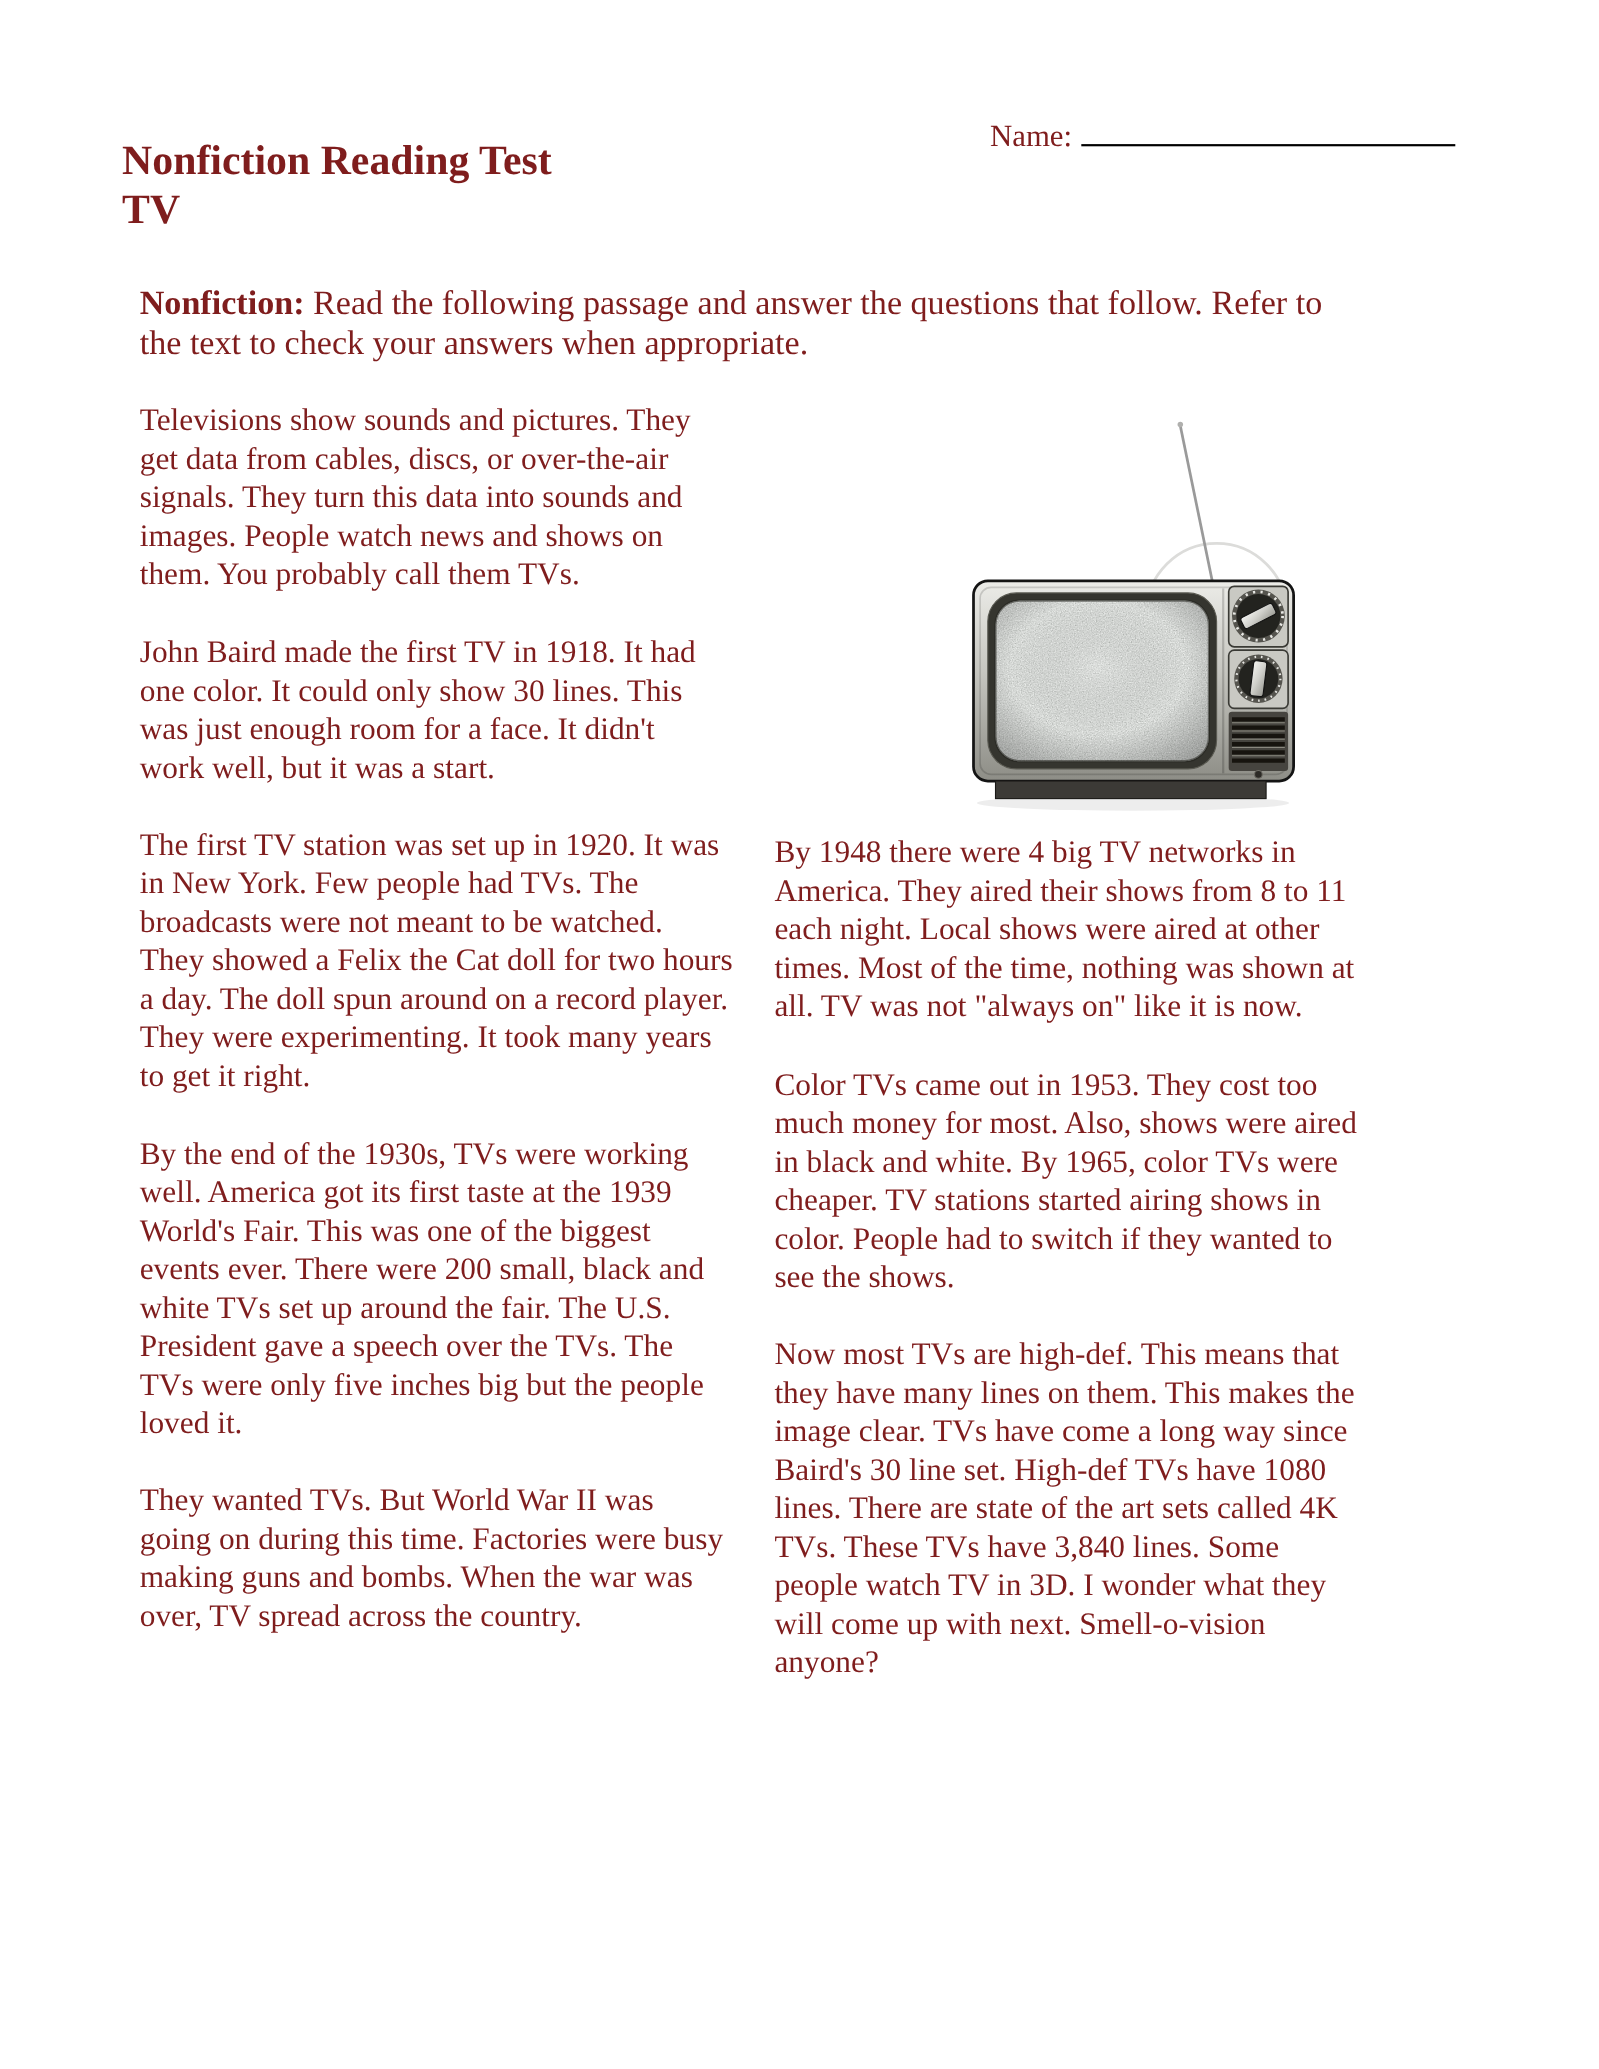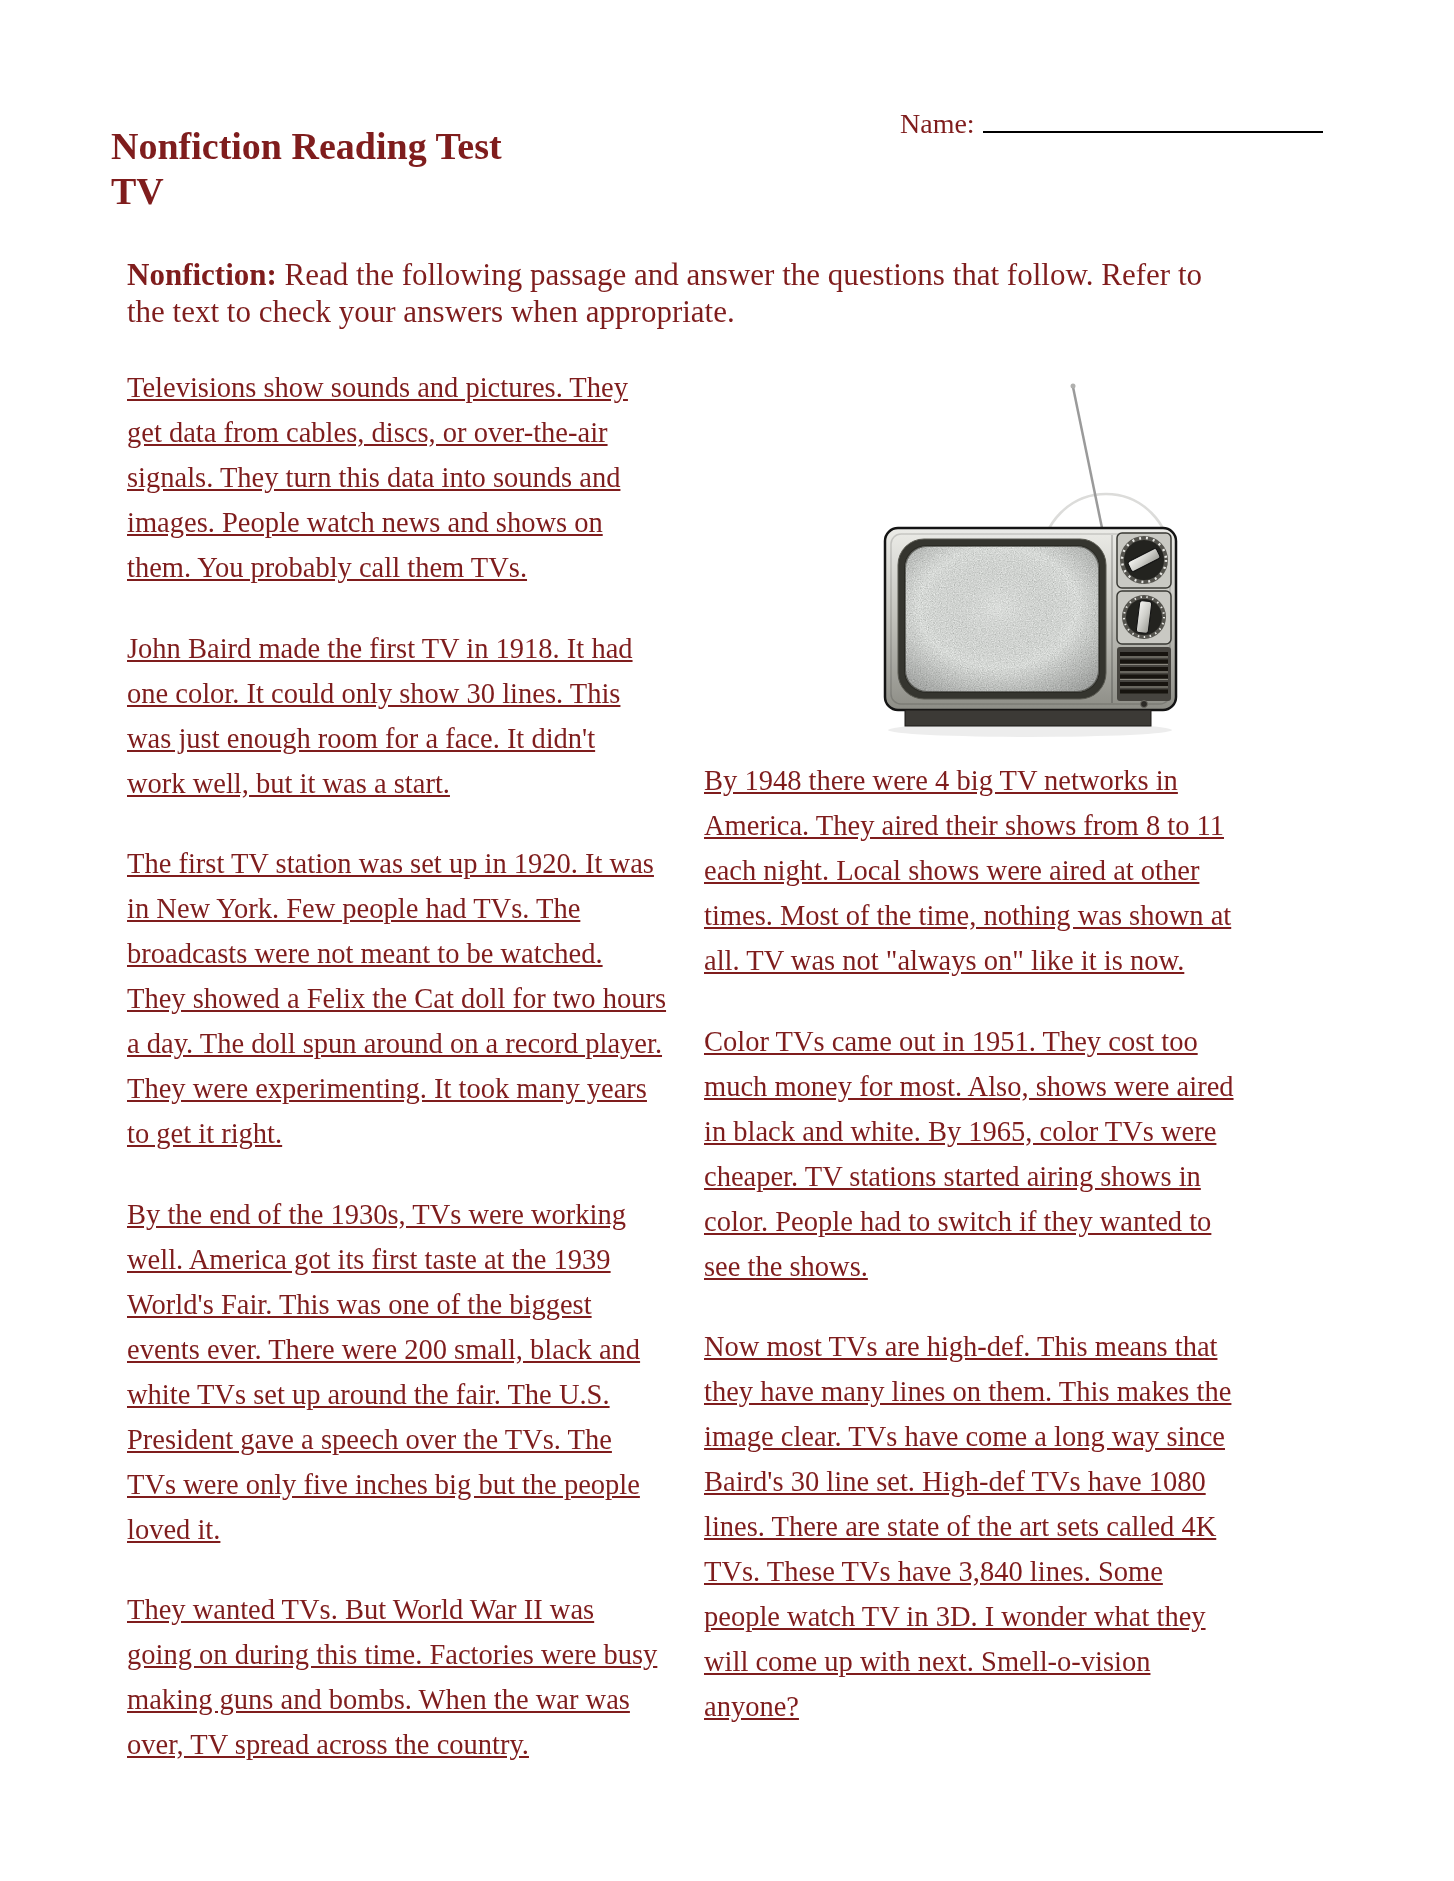--- a/index.html
+++ b/index.html
@@ -24,21 +24,21 @@
     position:absolute;left:111px;top:124px;
     font-size:38px;line-height:45px;font-weight:bold;
   }
   .directions{
     position:absolute;left:127px;top:256px;width:1225px;
     font-size:31px;line-height:37px;
   }
   .directions .dir-text{white-space:pre-line;}
   .col{
     position:absolute;
-    font-size:28.5px;line-height:45px;text-decoration:underline;
+    font-size:28.5px;line-height:35px;
   }
   .col-left{left:127px;top:365px;width:600px;}
   .col-right{left:704px;top:758px;width:600px;}
   .col p{margin:0 0 35.5px 0;white-space:pre-line;}
   .tv-wrap{position:absolute;left:878px;top:378px;width:305px;height:360px;}
   .tv-wrap svg{display:block;width:305px;height:360px;}
 </style>
 </head>
 <body>
 
@@ -86,21 +86,21 @@
 making guns and bombs. When the war was
 over, TV spread across the country.</p>
   </div>
 
   <div class="col col-right">
     <p>By 1948 there were 4 big TV networks in
 America. They aired their shows from 8 to 11
 each night. Local shows were aired at other
 times. Most of the time, nothing was shown at
 all. TV was not "always on" like it is now.</p>
-    <p>Color TVs came out in 1951. They cost too
+    <p>Color TVs came out in 1953. They cost too
 much money for most. Also, shows were aired
 in black and white. By 1965, color TVs were
 cheaper. TV stations started airing shows in
 color. People had to switch if they wanted to
 see the shows.</p>
     <p>Now most TVs are high-def. This means that
 they have many lines on them. This makes the
 image clear. TVs have come a long way since
 Baird's 30 line set. High-def TVs have 1080
 lines. There are state of the art sets called 4K

